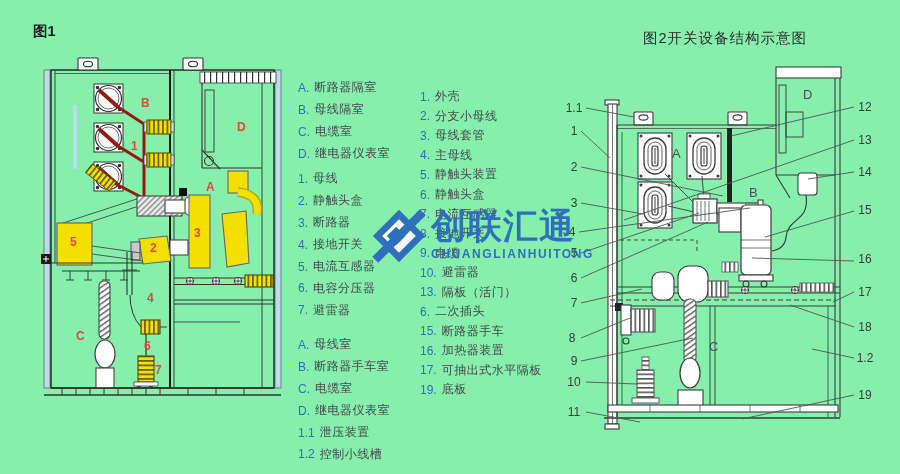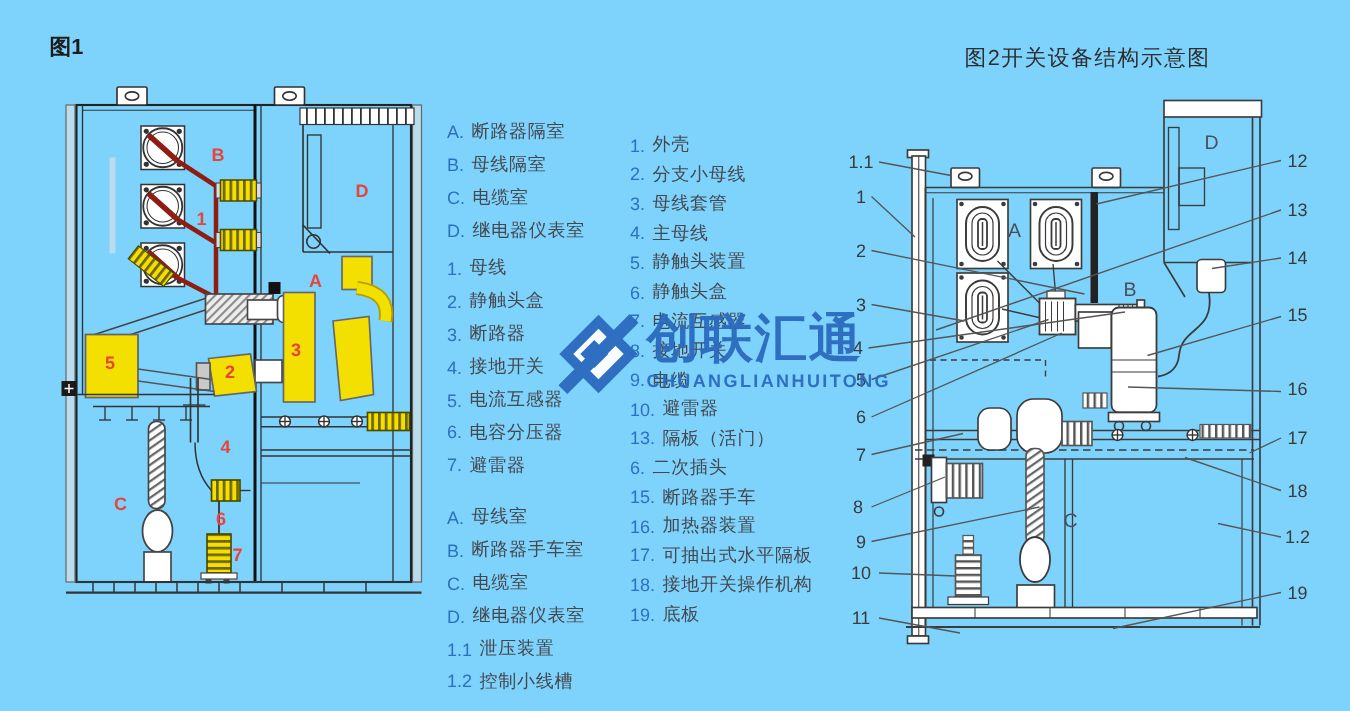--- a/index.html
+++ b/index.html
@@ -1,16 +1,16 @@
 <!DOCTYPE html>
 <html><head>
 <meta charset="utf-8">
 <style>
   html,body{margin:0;padding:0;background:#fff;}
-  .stage{position:relative;width:900px;height:474px;background:#7dd3fc;overflow:hidden;
+  .stage{position:relative;width:900px;height:474px;background:#86efac;overflow:hidden;
          font-family:"Liberation Sans","DejaVu Sans",sans-serif;}
   .layer{position:absolute;left:0;top:0;z-index:1;}
   .fig1-caption{position:absolute;left:33px;top:22px;font-size:14.5px;font-weight:bold;color:#1c1c1c;z-index:2;}
   .fig2-title{position:absolute;left:643px;top:29px;font-size:14.5px;color:#2d2d2d;letter-spacing:1px;z-index:2;}
   .lg-title{position:absolute;left:298px;top:26px;font-size:13.5px;font-weight:bold;color:#1d5bad;letter-spacing:0.5px;z-index:2;}
   .lgroup{position:absolute;z-index:2;}
   .li{font-size:12px;white-space:nowrap;display:flex;align-items:center;}
   .g1 .li{height:21.9px;}
   .g2 .li{height:19.55px;}
   .num{color:#2e6fc1;margin-right:5px;}
@@ -164,24 +164,20 @@
       </div>
     <div class="li">
         <span class="num">16.</span>
         <span class="txt">加热器装置</span>
       </div>
     <div class="li">
         <span class="num">17.</span>
         <span class="txt">可抽出式水平隔板</span>
       </div>
     <div class="li">
-        <span class="num">18.</span>
-        <span class="txt">接地开关操作机构</span>
-      </div>
-    <div class="li">
         <span class="num">19.</span>
         <span class="txt">底板</span>
       </div>
   </div>
 
   <svg class="layer" width="900" height="474" viewBox="0 0 900 474">
     <defs>
       <pattern id="pYv" width="4.5" height="6" patternUnits="userSpaceOnUse">
           <rect width="4.5" height="6" fill="#f3e000"></rect>
           <rect width="1.8" height="6" fill="#6f6400"></rect>

